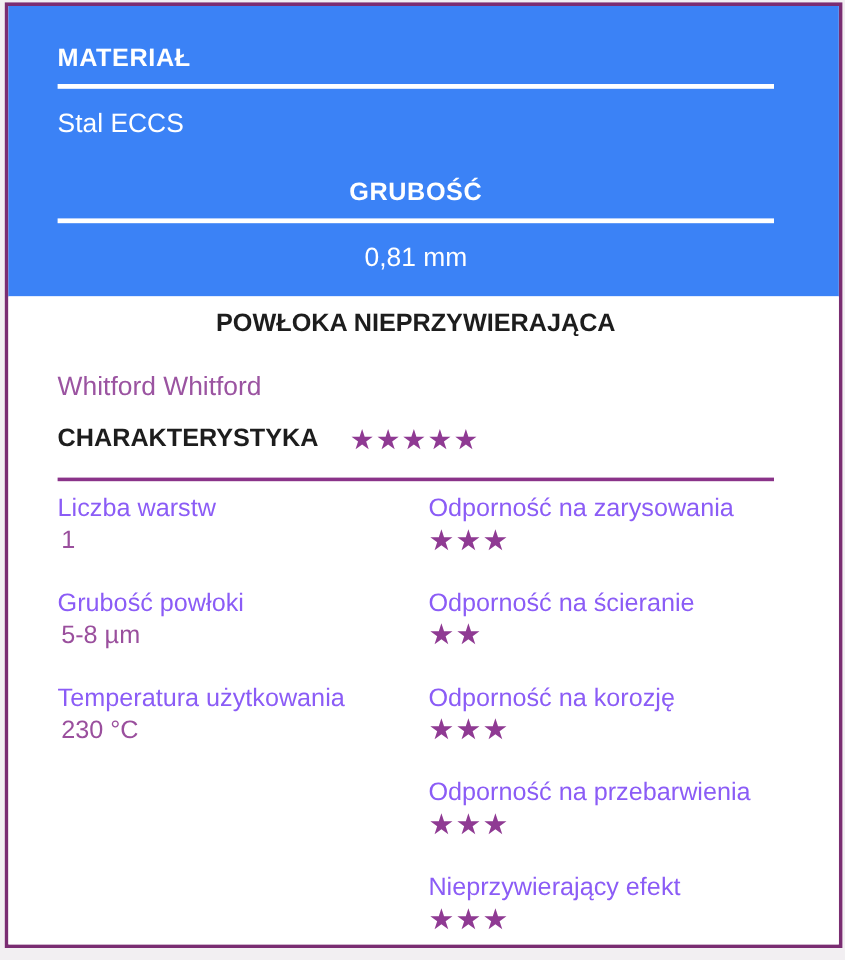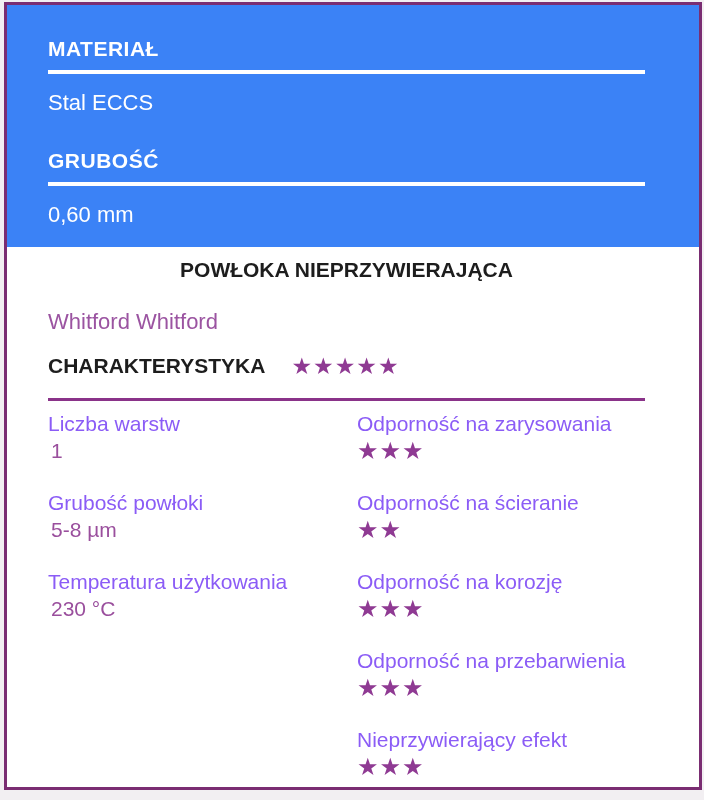--- a/index.html
+++ b/index.html
@@ -42,20 +42,21 @@
     border: none;
   }
   .hdr-value {
     color: #ffffff;
     font-size: 22px;
     line-height: 26px;
     margin-top: 16px;
   }
   .hdr-block + .hdr-block {
     margin-top: 32px;
+    text-align: center;
   }
   .panel-body {
     flex: 1;
     background: #ffffff;
     padding: 9px 54px 0 41px;
     box-sizing: border-box;
     overflow: hidden;
   }
   .coating-title {
     color: #1d1d1d;
@@ -134,21 +135,21 @@
 
   <div class="panel-top">
     <div class="hdr-block">
       <div class="hdr-label">MATERIAŁ</div>
       <div class="hdr-rule"></div>
       <div class="hdr-value">Stal ECCS</div>
     </div>
     <div class="hdr-block">
       <div class="hdr-label">GRUBOŚĆ</div>
       <div class="hdr-rule"></div>
-      <div class="hdr-value">0,60 mm</div>
+      <div class="hdr-value">0,81 mm</div>
     </div>
   </div>
 
   <div class="panel-body">
     <div class="coating-title">POWŁOKA NIEPRZYWIERAJĄCA</div>
     <div class="coating-brand">Whitford Whitford</div>
 
     <div class="char-row">
       <span class="char-label">CHARAKTERYSTYKA</span>
       <span class="char-stars">★★★★★</span>

